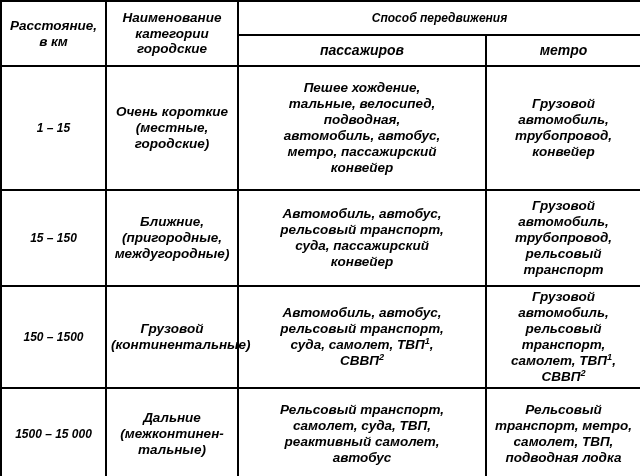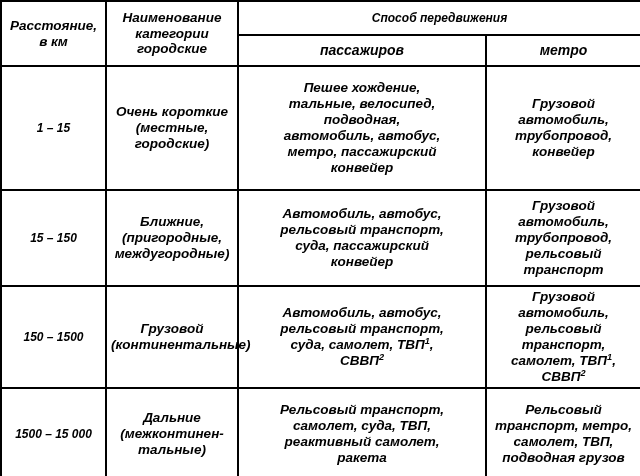--- a/index.html
+++ b/index.html
@@ -183,25 +183,25 @@
         <td class="dist-cell">1500 – 15 000</td>
         <td class="cat-cell">
           <div>Дальние</div>
           <div>(межконтинен-</div>
           <div>тальные)</div>
         </td>
         <td class="mode-cell">
           <div>Рельсовый транспорт,</div>
           <div>самолет, суда, ТВП,</div>
           <div>реактивный самолет,</div>
-          <div>ракета</div>
+          <div>автобус</div>
         </td>
         <td class="mode-cell">
           <div>Рельсовый</div>
           <div>транспорт, метро,</div>
           <div>самолет, ТВП,</div>
-          <div>подводная грузов</div>
+          <div>подводная лодка</div>
         </td>
       </tr>
 
     </tbody>
   </table>
 </div>
 
 </body></html>

